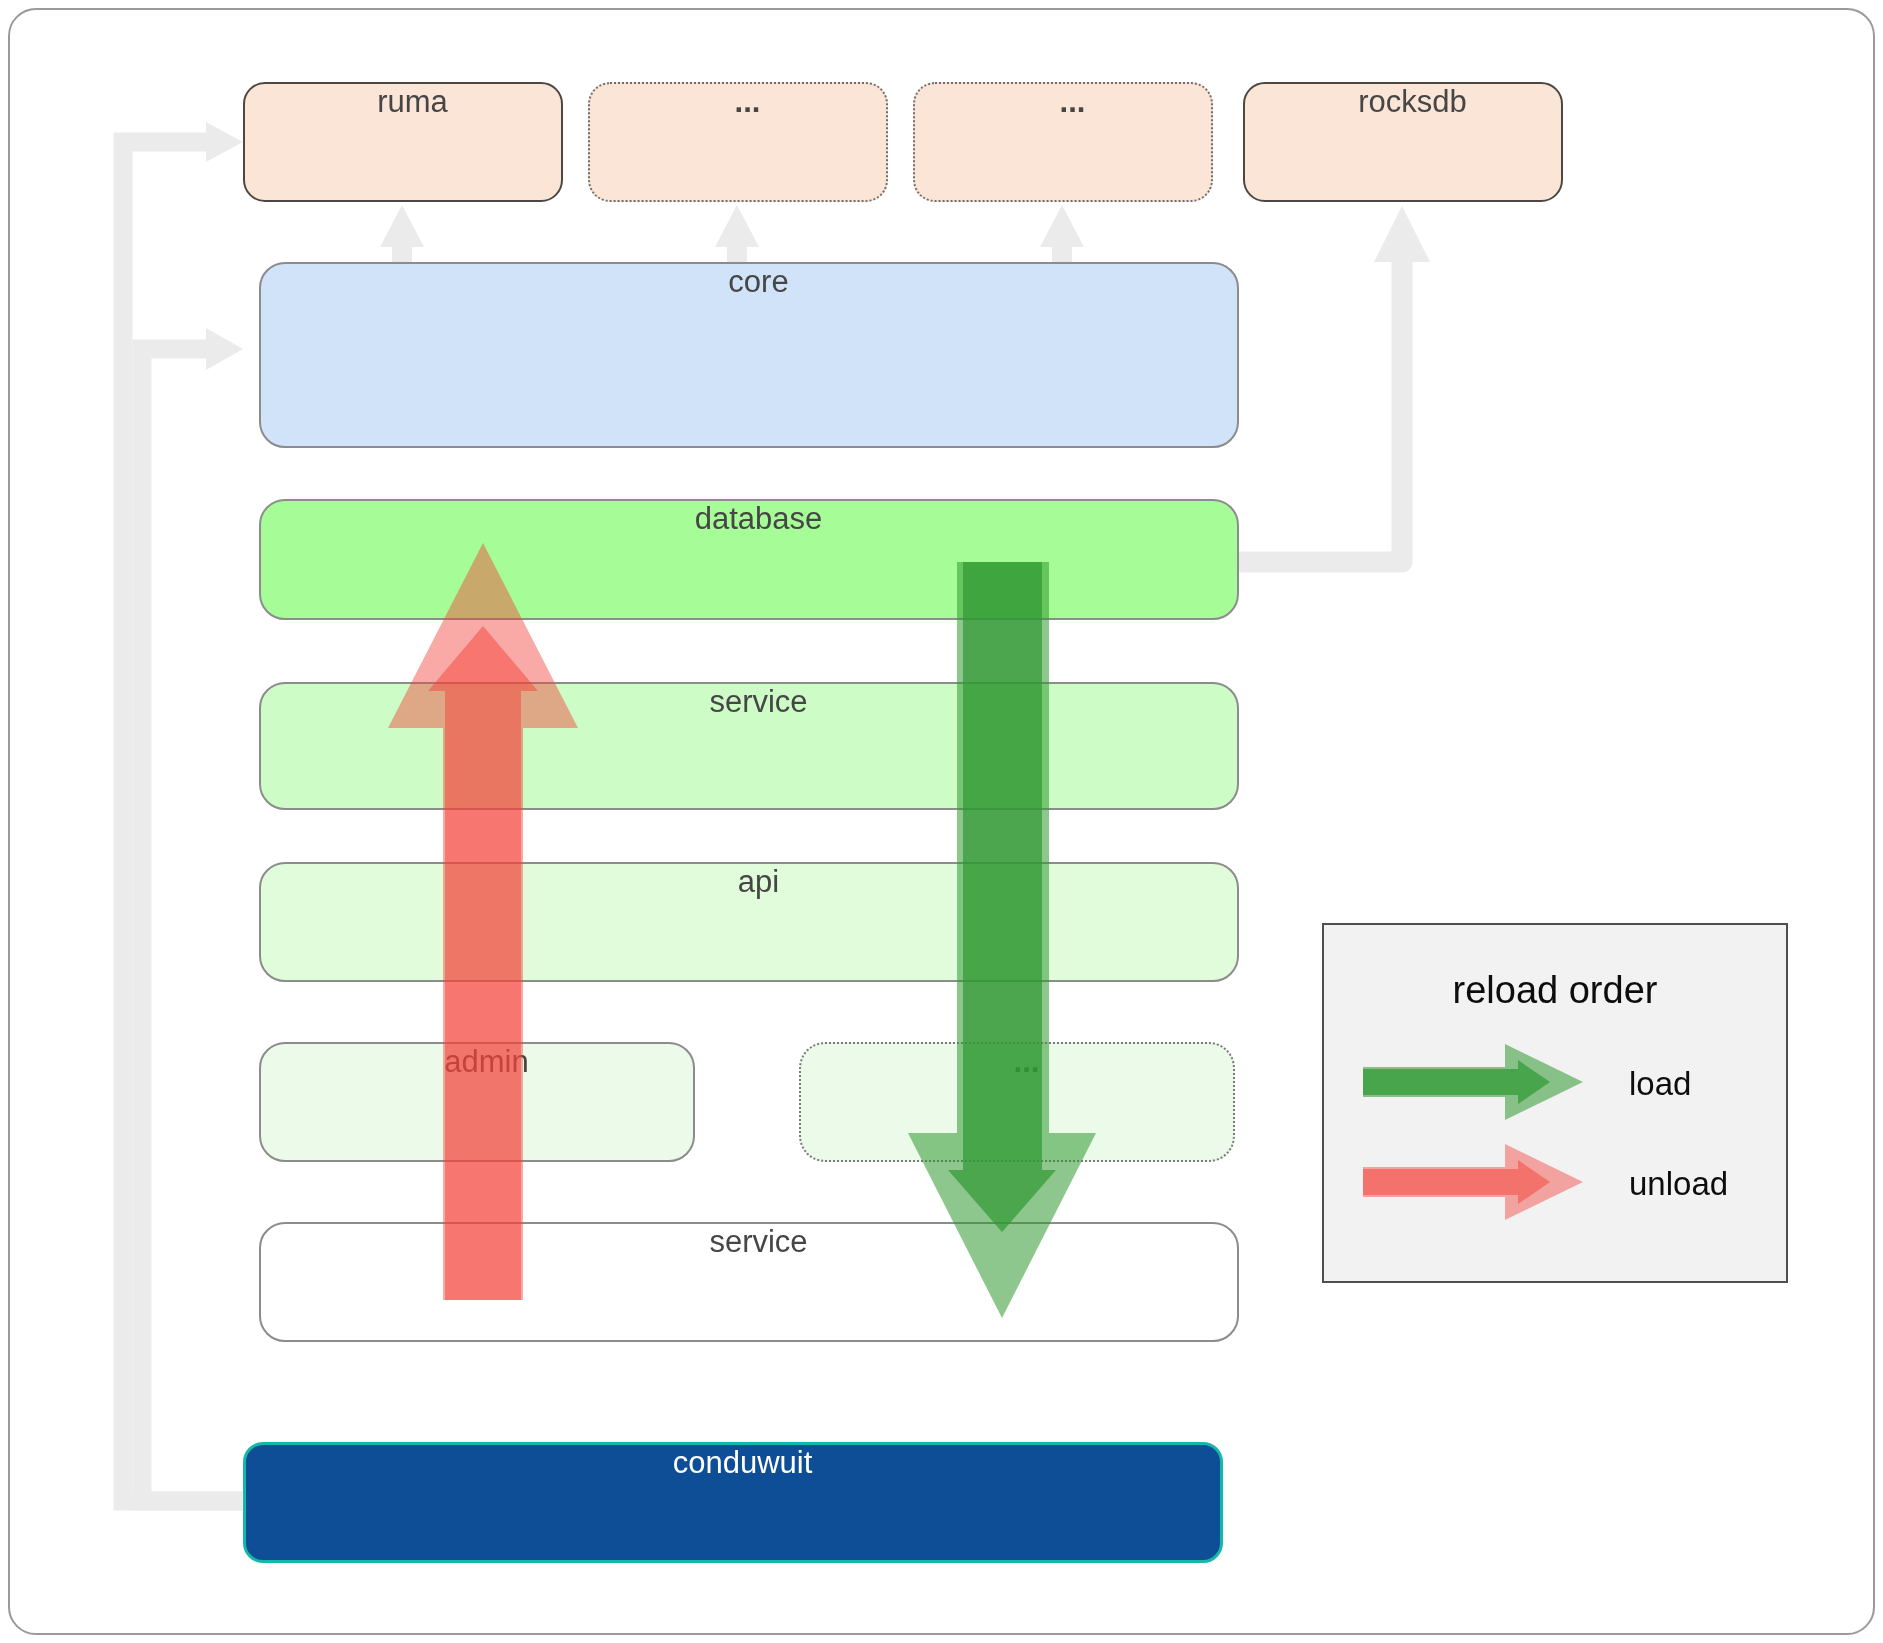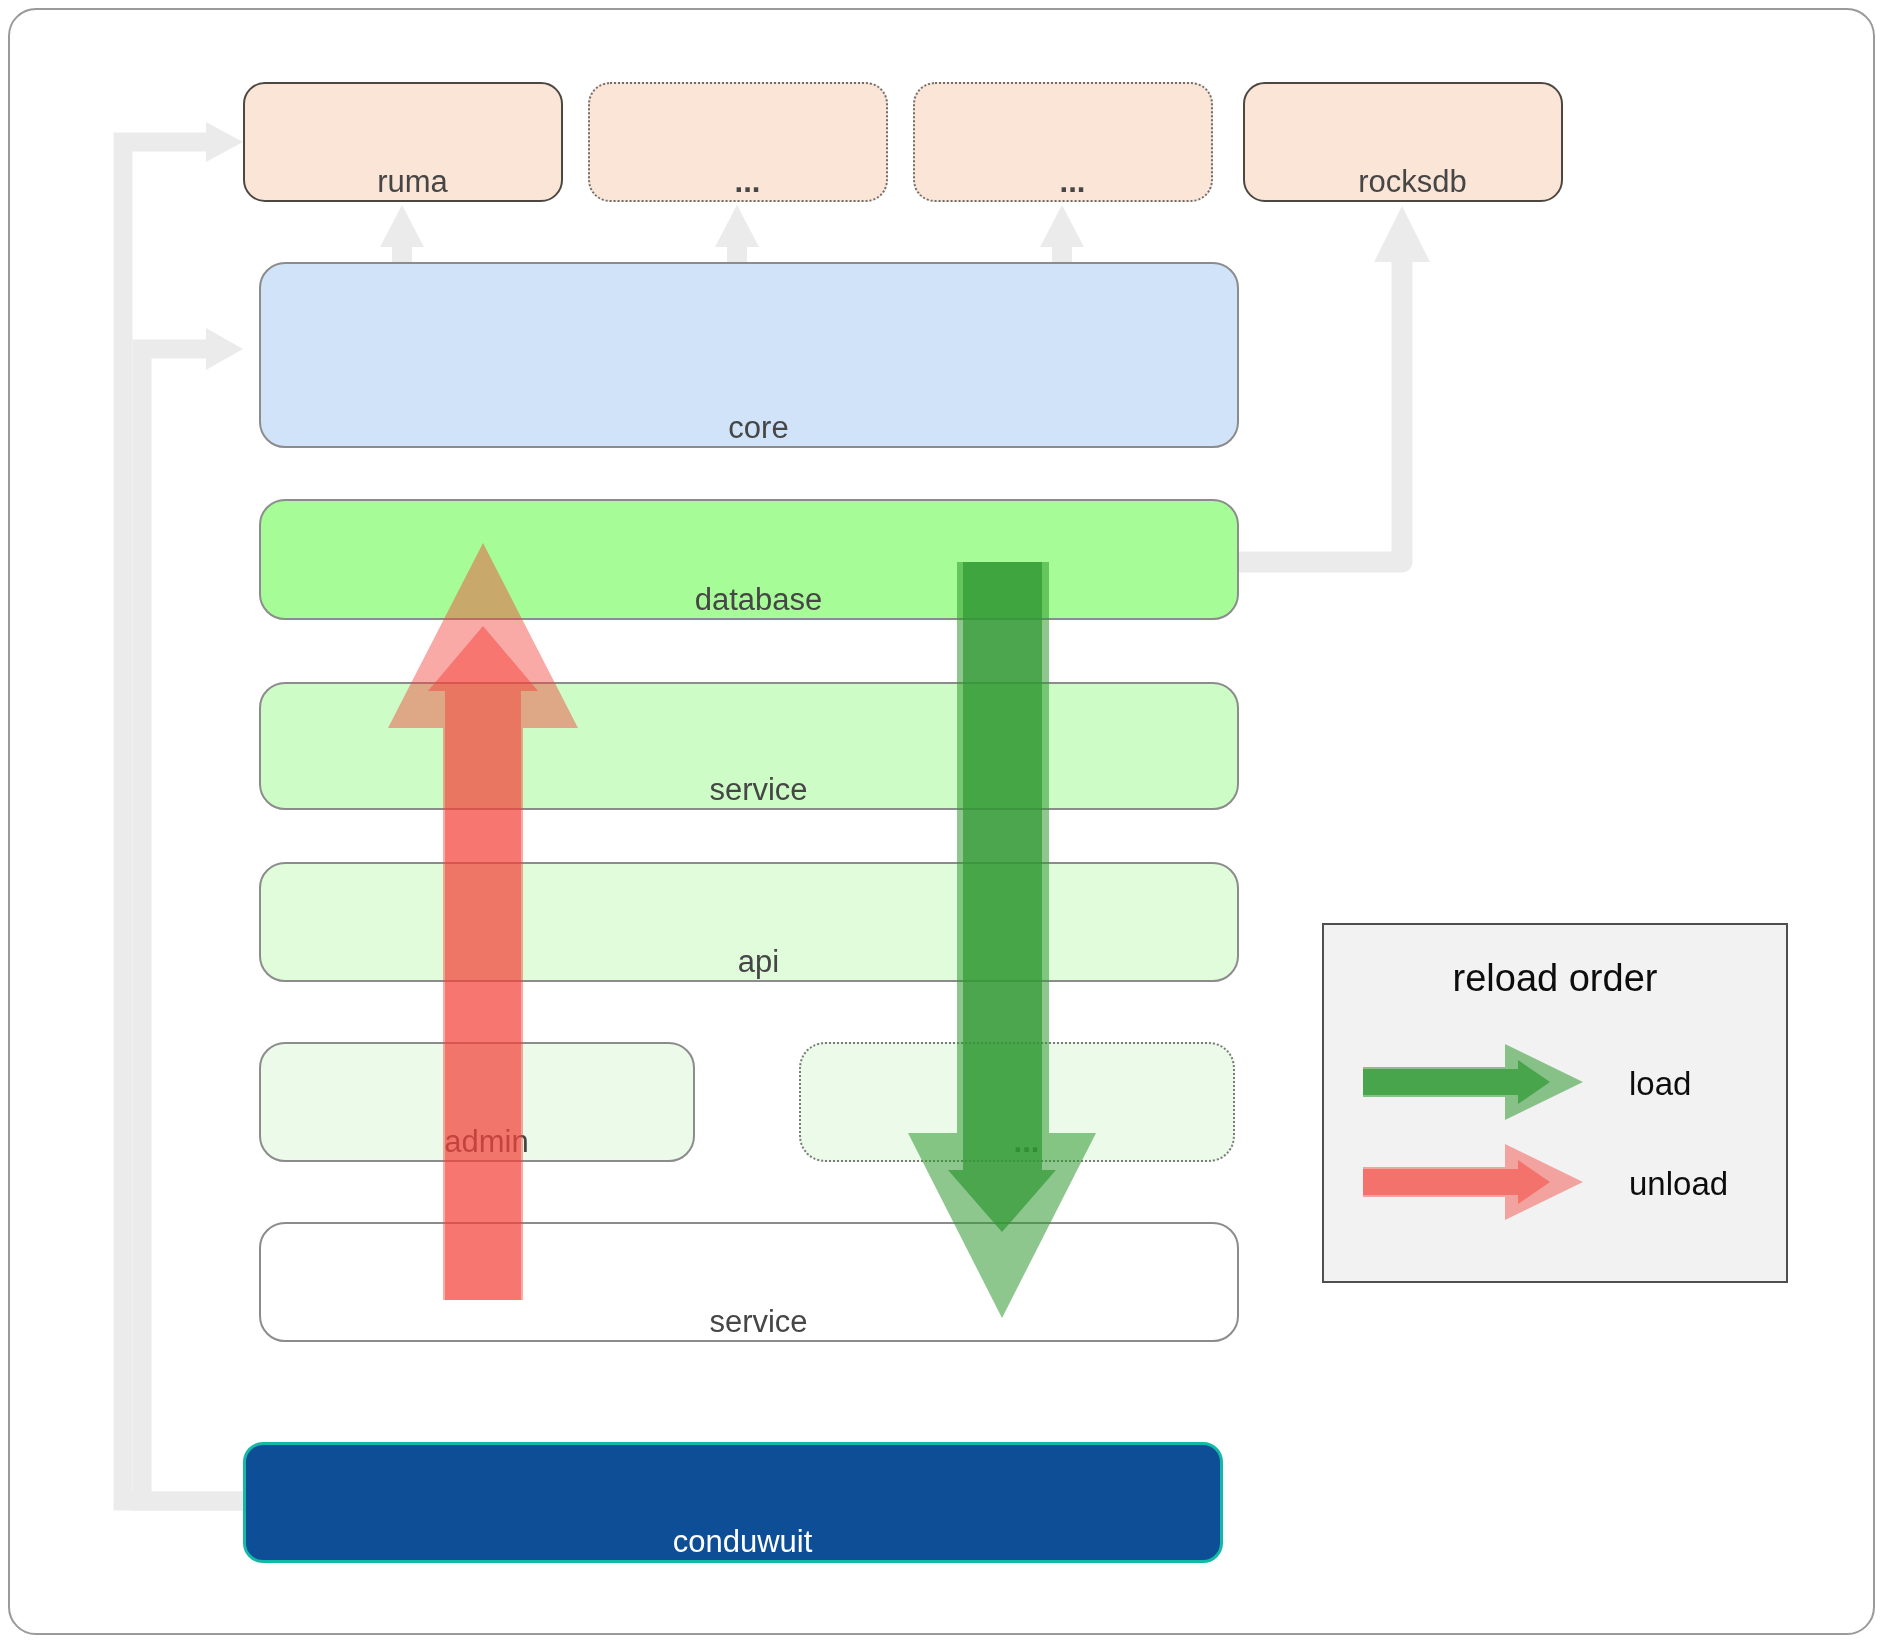--- a/index.html
+++ b/index.html
@@ -6,42 +6,42 @@
   #canvas{
     position:relative;width:1883px;height:1643px;background:#ffffff;
     font-family:"Liberation Sans", sans-serif;overflow:hidden;
   }
   #frame{
     position:absolute;left:8px;top:8px;width:1863px;height:1623px;
     border:2px solid #9a9a9a;border-radius:28px;
   }
   svg.layer{position:absolute;left:0;top:0;pointer-events:none;}
   .box{
-    position:absolute;display:flex;align-items:flex-end;justify-content:center;
+    position:absolute;display:flex;align-items:flex-start;justify-content:center;
     box-sizing:border-box;font-size:31px;color:#464646;padding-left:19px;
   }
   .box .lbl{white-space:nowrap;}
   .peach{background:#fbe5d6;border:2.5px solid #4d4742;border-radius:22px;}
   .peach.dotted{border:2px dotted #6e6e6e;}
   .row{border:2px solid #8c8c8c;border-radius:26px;margin-left:16px;}
   .core{background:#d0e3f8;}
   .database{background:#a6fc96;}
   .service{background:#cdfcc6;}
   .api{background:#e0fcdb;}
   .admin{background:#ecfae9;}
   .admin.dotted{border:2px dotted #7a7a7a;}
   .router{background:#ffffff;}
   .conduwuit{background:#0e4e96;border:3px solid #14b8a6;border-radius:20px;color:#ffffff;}
   .dots{font-weight:bold;}
   #legend{
     position:absolute;left:1322px;top:923px;width:466px;height:360px;
     background:#f2f2f2;border:2.5px solid #4f4f4f;box-sizing:border-box;
   }
   #legend .title{
-    position:absolute;left:0;top:32px;width:100%;text-align:center;
+    position:absolute;left:0;top:44px;width:100%;text-align:center;
     font-size:38px;color:#0d0d0d;
   }
   #legend .item-label{
     position:absolute;left:305px;font-size:33px;color:#0d0d0d;line-height:44px;
   }
   #legend .item-label.load{top:137px;}
   #legend .item-label.unload{top:237px;}
   .z0{z-index:0;} .z5{z-index:5;}
   .box{z-index:1;}
 </style>

